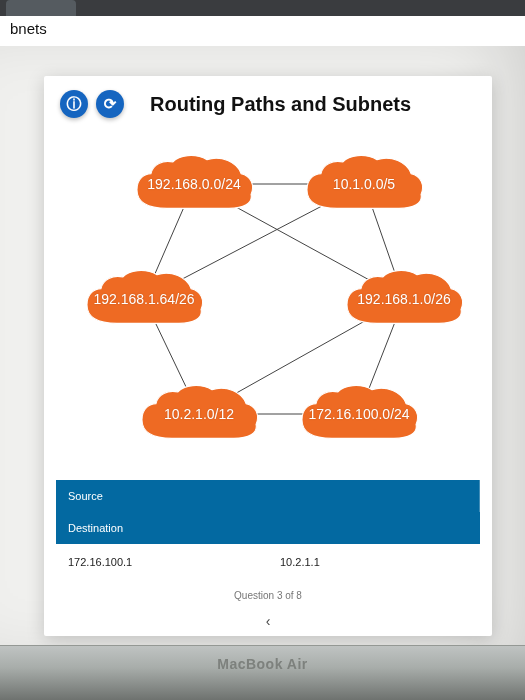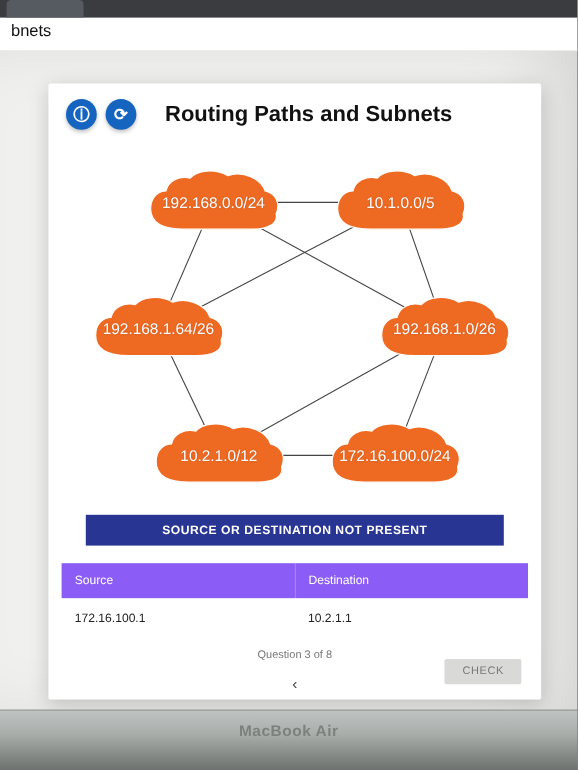--- a/index.html
+++ b/index.html
@@ -134,24 +134,25 @@
     font-size: 11px;
     font-weight: 600;
     padding: 8px 4px;
     letter-spacing: 0.5px;
   }
   .io-table {
     margin: 16px 12px 0 12px;
   }
   .io-head {
     display: flex;
-    background: #8b5cf6;
+    background: #0369a1;
     color: #fff;
     font-size: 11px;
     font-weight: 500;
+    flex-direction: column;
   }
   .io-head > div {
     flex: 1;
     padding: 10px 12px;
     border-right: 1px solid rgba(255,255,255,0.25);
   }
   .io-head > div:last-child { border-right: none; }
   .io-row {
     display: flex;
     background: #fff;
@@ -276,40 +277,38 @@
             </div>
             <div class="cloud" style="left: 315px; top: 290px;">
               <svg viewBox="0 0 130 50" preserveAspectRatio="none">
                 <path d="M38 46 C20 46 8 42 8 30 C8 20 16 16 22 16 C24 8 34 4 44 6 C50 0 66 -2 78 4 C92 0 108 6 112 16 C122 18 126 26 122 34 C124 42 114 46 100 46 Z" fill="#ee6a23" stroke="#ffffff" stroke-width="1"></path>
               </svg>
               <span class="label">172.16.100.0/24</span>
             </div>
           </div>
       </div>
 
-      <div class="status-bar">SOURCE OR DESTINATION NOT PRESENT</div>
 
       <div class="io-table">
         <div class="io-head">
           <div>Source</div>
           <div>Destination</div>
         </div>
         <div class="io-row">
           <div>172.16.100.1</div>
           <div>10.2.1.1</div>
         </div>
       </div>
 
       <div class="card-foot">
         <span>Question 3 of 8</span>
         <span class="nav-caret">‹</span>
         <span class="nav-caret">›</span>
       </div>
 
-      <div class="check-btn">CHECK</div>
 
     </div>
   </div>
 
   <div class="bezel">
     <div class="bezel-text">MacBook Air</div>
   </div>
 
 </div>
 

